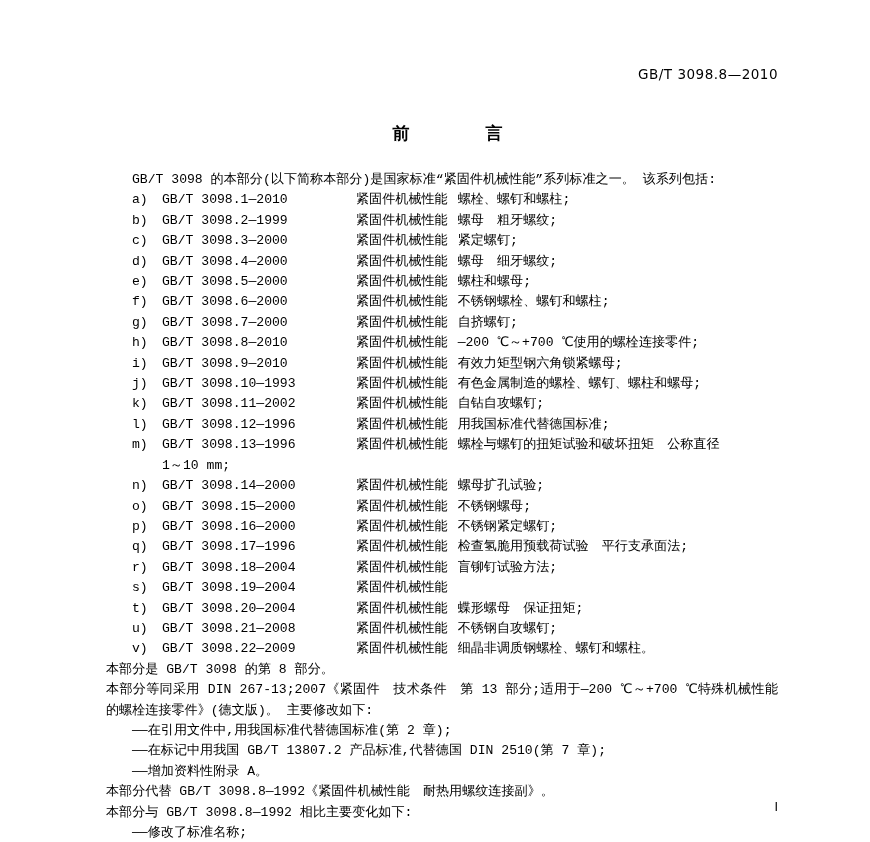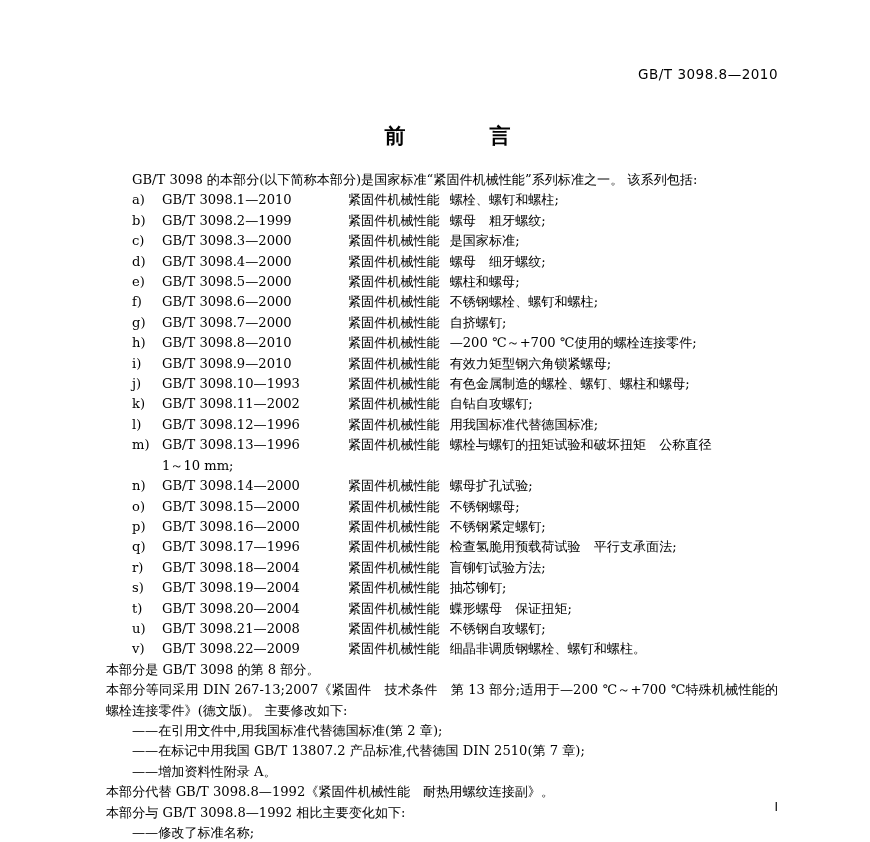--- a/index.html
+++ b/index.html
@@ -28,33 +28,34 @@
     font-size: 13.5px;
     letter-spacing: 0.5px;
     font-family: "DejaVu Sans", "Liberation Sans", sans-serif;
     white-space: nowrap;
   }
   .doc-title {
     position: absolute;
     left: 0; right: 0;
     top: 122px;
     text-align: center;
-    font-size: 21px;
+    font-size: 17px;
     letter-spacing: 14px;
     font-weight: bold;
     font-family: "DejaVu Sans", "Liberation Sans", sans-serif;
     padding-left: 39px;
   }
   .body-area {
     position: absolute;
     left: 106px;
     top: 170px;
     width: 672px;
     font-size: 13.1px;
     line-height: 20.4px;
+    font-family: Liberation Mono, monospace;
   }
   .para {
     margin: 0 0 0 0;
     text-align: justify;
     text-justify: inter-ideograph;
   }
   .para.indent2 {
     text-indent: 26px;
   }
   .item-row {
@@ -67,20 +68,21 @@
     flex: 0 0 30px;
     padding-left: 26px;
     box-sizing: content-box;
   }
   .item-std {
     flex: 0 0 186px;
   }
   .item-name {
     flex: 0 0 auto;
     padding-right: 10px;
+    margin-left: 8px;
   }
   .item-desc {
     flex: 1 1 auto;
   }
   .item-cont {
     padding-left: 56px;
   }
   .plain {
     white-space: normal;
   }
@@ -121,21 +123,21 @@
         <span class="item-marker">b)</span>
         <span class="item-std">GB/T 3098.2—1999</span>
         <span class="item-name">紧固件机械性能</span>
         <span class="item-desc">螺母　粗牙螺纹;</span>
       </div>
 
       <div class="item-row">
         <span class="item-marker">c)</span>
         <span class="item-std">GB/T 3098.3—2000</span>
         <span class="item-name">紧固件机械性能</span>
-        <span class="item-desc">是国家标准;</span>
+        <span class="item-desc">紧定螺钉;</span>
       </div>
 
       <div class="item-row">
         <span class="item-marker">d)</span>
         <span class="item-std">GB/T 3098.4—2000</span>
         <span class="item-name">紧固件机械性能</span>
         <span class="item-desc">螺母　细牙螺纹;</span>
       </div>
 
       <div class="item-row">
@@ -234,21 +236,20 @@
         <span class="item-marker">r)</span>
         <span class="item-std">GB/T 3098.18—2004</span>
         <span class="item-name">紧固件机械性能</span>
         <span class="item-desc">盲铆钉试验方法;</span>
       </div>
 
       <div class="item-row">
         <span class="item-marker">s)</span>
         <span class="item-std">GB/T 3098.19—2004</span>
         <span class="item-name">紧固件机械性能</span>
-        <span class="item-desc">抽芯铆钉;</span>
       </div>
 
       <div class="item-row">
         <span class="item-marker">t)</span>
         <span class="item-std">GB/T 3098.20—2004</span>
         <span class="item-name">紧固件机械性能</span>
         <span class="item-desc">蝶形螺母　保证扭矩;</span>
       </div>
 
       <div class="item-row">

